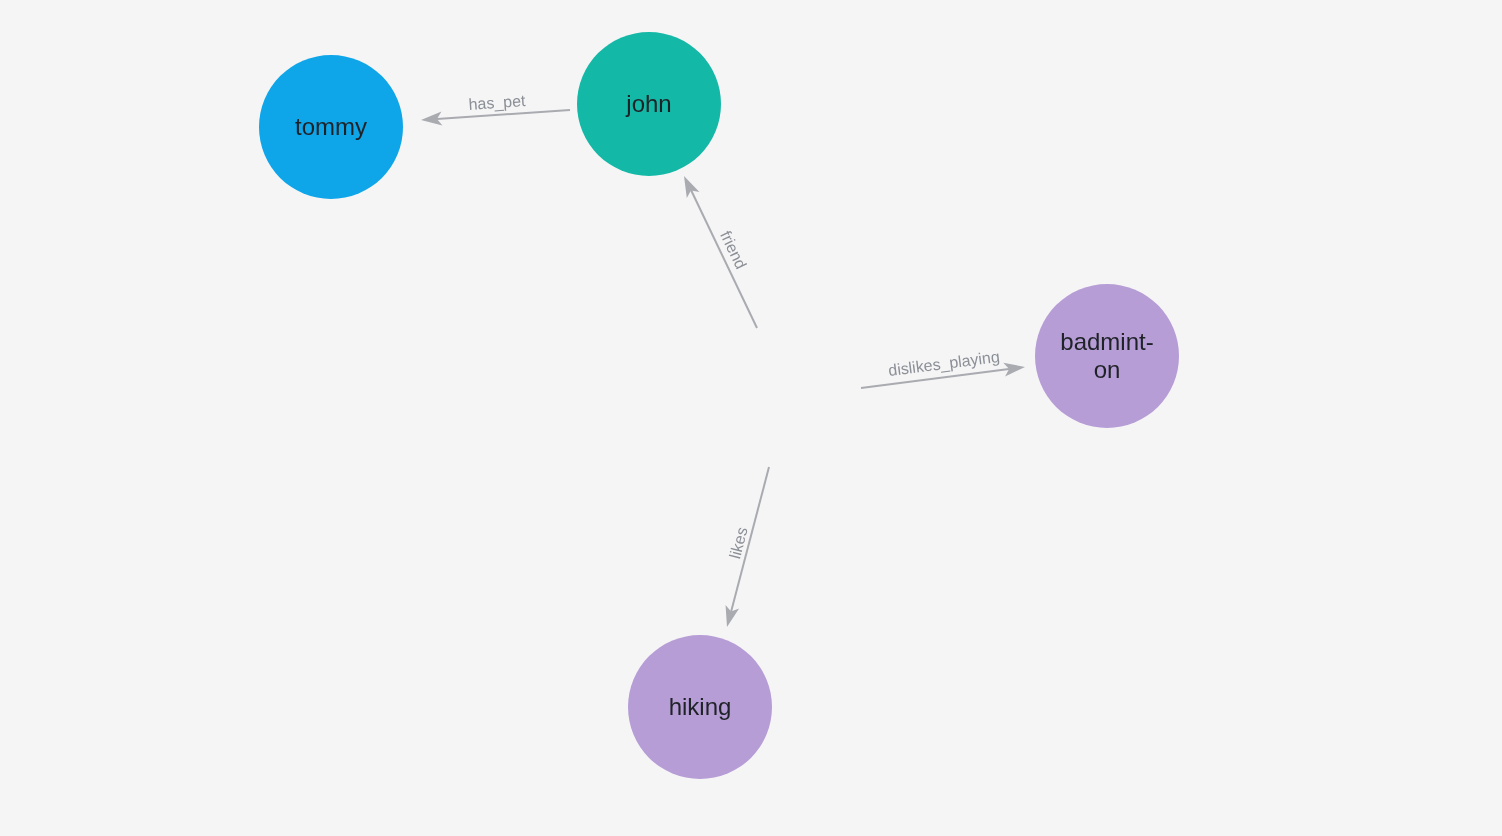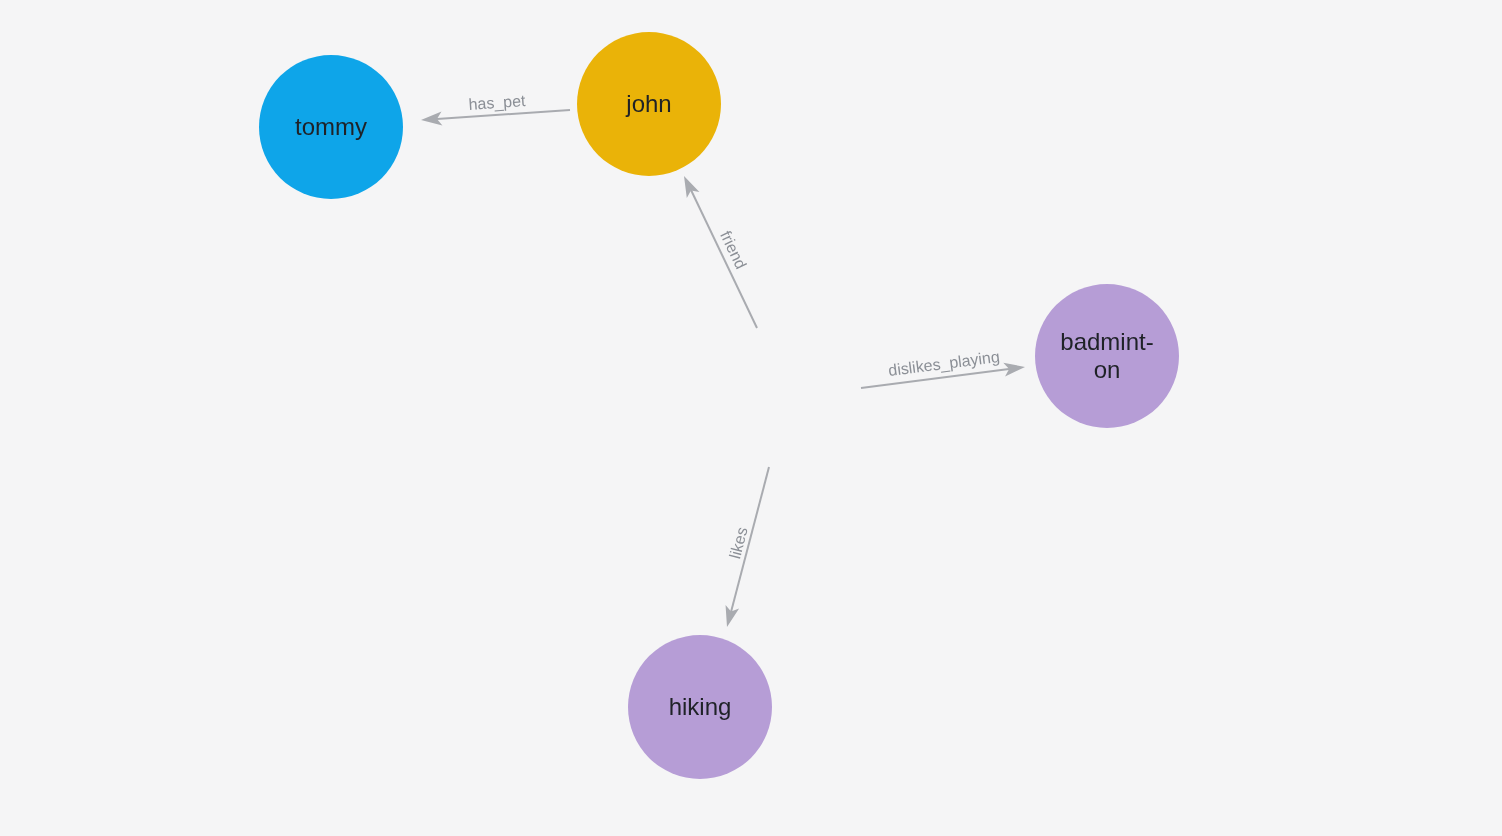--- a/index.html
+++ b/index.html
@@ -40,21 +40,21 @@
     align-items: center;
     justify-content: center;
     text-align: center;
     font-size: 24px;
     color: #1f2227;
     line-height: 1.15;
     white-space: pre-line;
     cursor: pointer;
     user-select: none;
   }
-  .node-person   { background: #eab308; }
+  .node-person   { background: #14b8a6; }
   .node-pet      { background: #0ea5e9; }
   .node-activity { background: #b69dd6; }
 
   .node-tommy     { left: 259px; top: 55px;  }
   .node-john      { left: 577px; top: 32px;  }
   .node-alice123  { left: 717px; top: 325px; }
   .node-badminton { left: 1035px; top: 284px; }
   .node-hiking    { left: 628px; top: 635px; }
 
   .edge-label {

